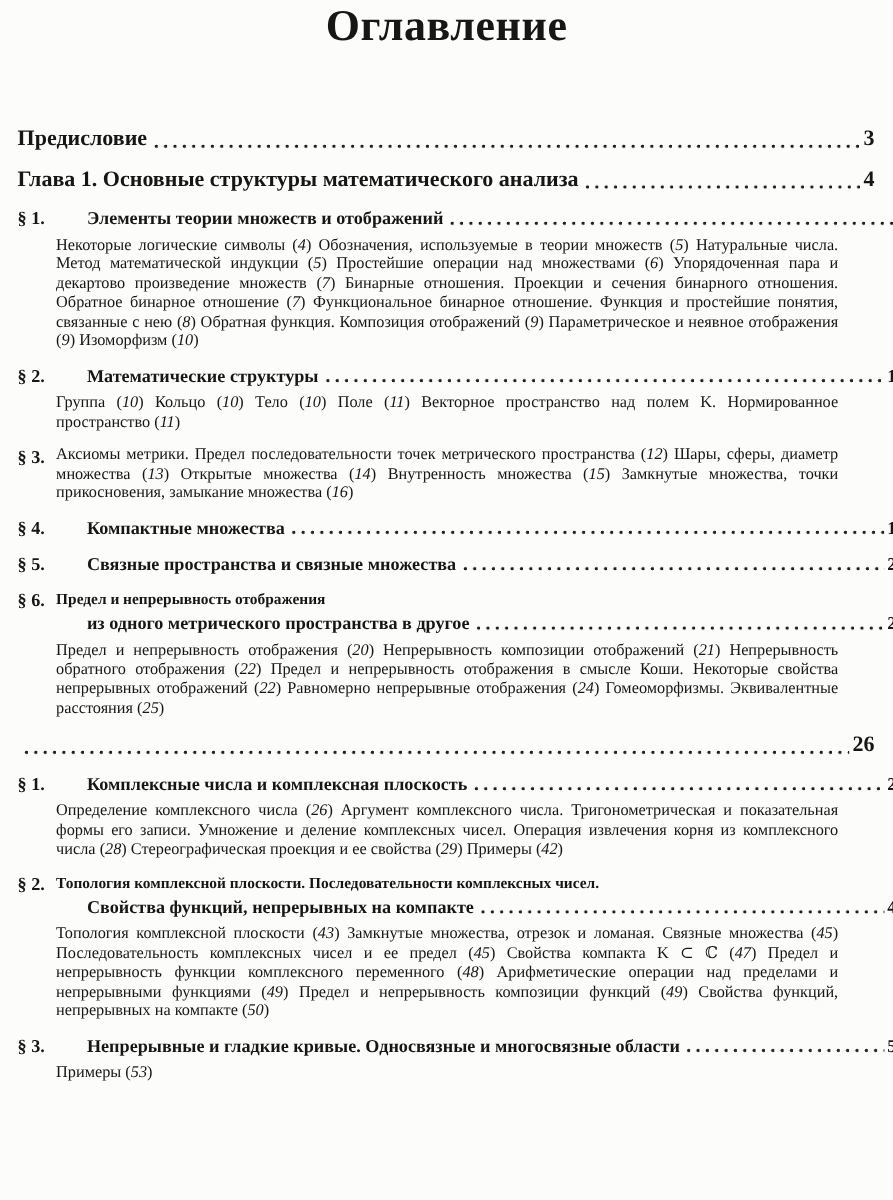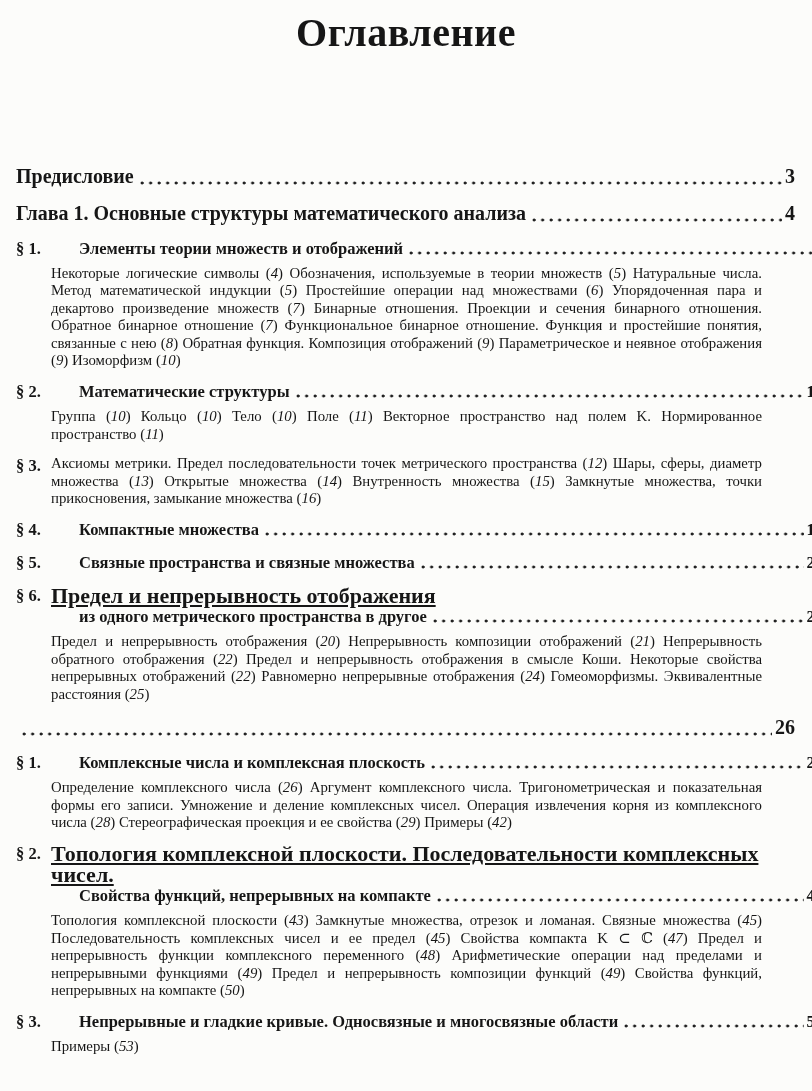--- a/index.html
+++ b/index.html
@@ -7,42 +7,42 @@
     padding: 0;
     background: #fcfcfa;
     color: #161616;
     font-family: "Liberation Serif", "DejaVu Serif", serif;
   }
   .page {
     position: relative;
     width: 812px;
     height: 1091px;
     box-sizing: border-box;
-    padding: 10px 16px 0 16px;
+    padding: 0 16px 0 16px;
     overflow: hidden;
     background: #fcfcfa;
   }
   .doc-title {
     text-align: center;
     font-size: 40px;
     font-weight: 700;
     line-height: 1.15;
     letter-spacing: 0.5px;
     margin: 0;
   }
   
   .toc-top-row {
     display: flex;
     align-items: baseline;
     width: 779px;
     font-size: 20px;
     font-weight: 700;
     line-height: 25px;
   }
-  .preface-row { margin-top: 108px; }
+  .preface-row { margin-top: 68px; }
   .chapter-row { margin-top: 12px; }
   .leader {
     flex: 1 1 auto;
     align-self: flex-end;
     height: 4px;
     margin: 0 3px 4px 6px;
     background-image: radial-gradient(circle at 2px 2px, #1f1f1f 1.35px, rgba(0,0,0,0) 1.7px);
     background-size: 8.5px 4px;
     background-repeat: repeat-x;
   }
@@ -65,24 +65,23 @@
     display: flex;
     align-items: baseline;
     width: 744px;
     font-size: 16.5px;
     font-weight: 700;
     line-height: 21px;
     margin-left: 28px;
   }
   .sec-title-line {
     width: 744px;
-    font-size: 22px;
+    font-size: 14px;
     font-weight: 700;
     line-height: 21px;
-    text-decoration: underline;
   }
   .sec-page-num { font-size: 16.5px; font-weight: 700; }
   .sec-desc {
     width: 711px;
     margin: 6px 0 0 0;
     font-size: 14.8px;
     line-height: 17.4px;
     text-align: justify;
   }
   .sec-desc i { font-style: italic; }

